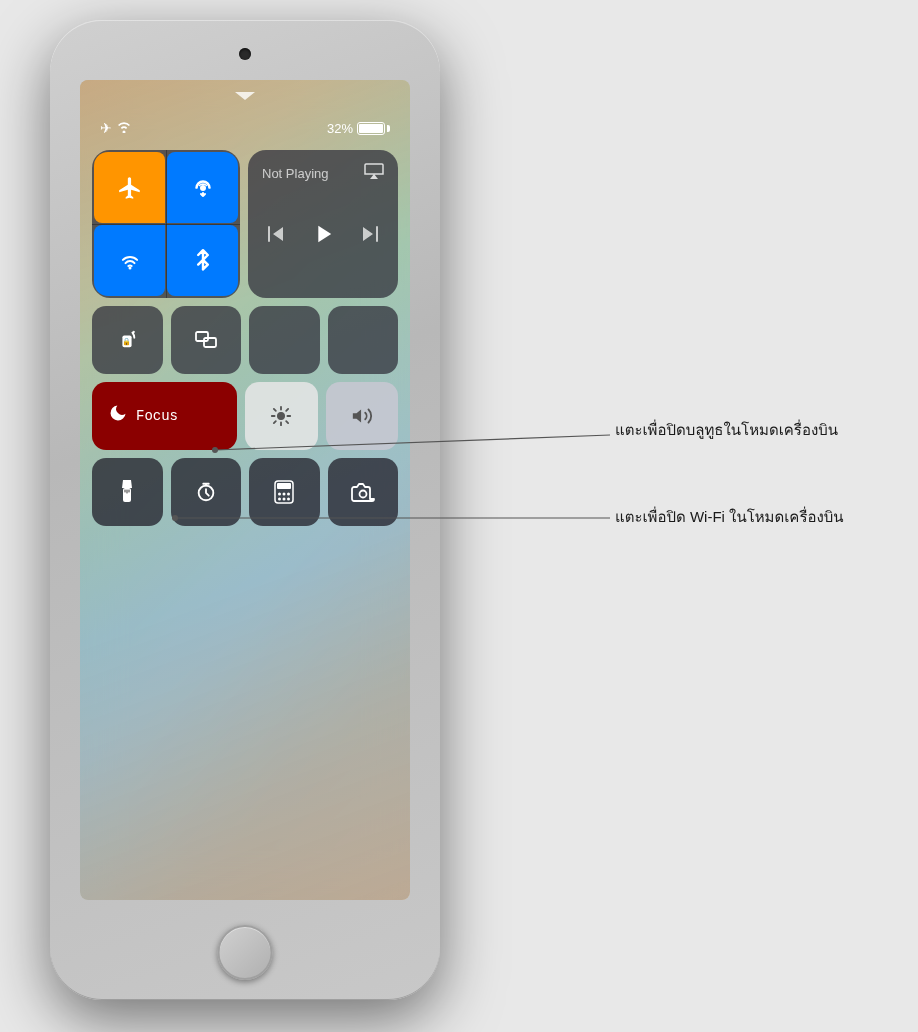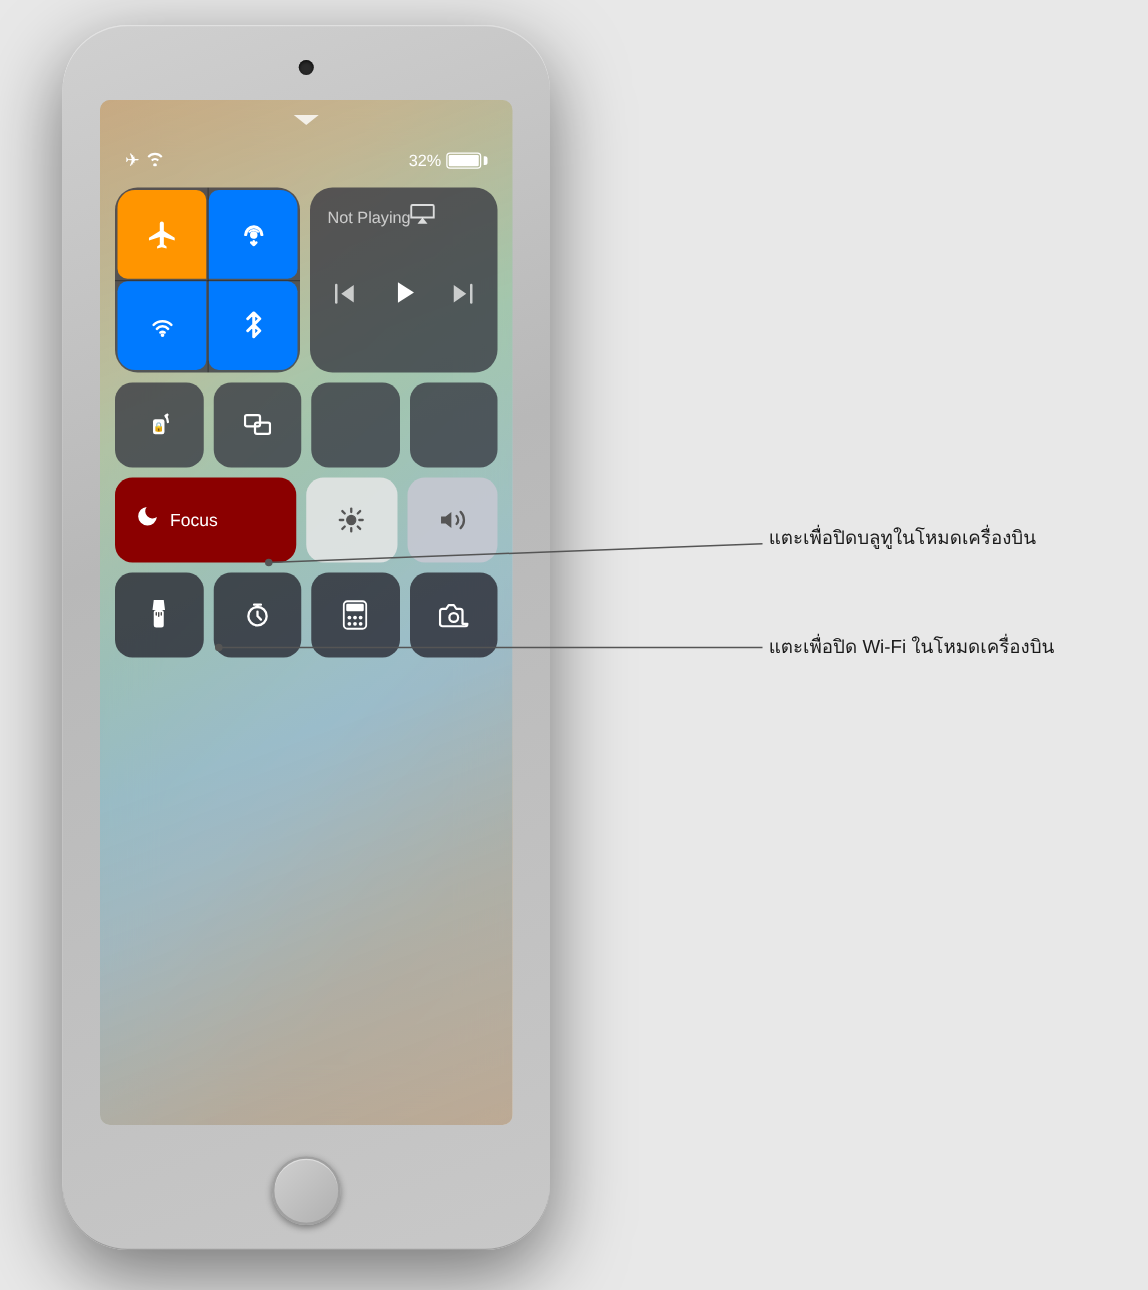--- a/index.html
+++ b/index.html
@@ -205,21 +205,21 @@
       height: 148px;
       background: rgba(50,50,60,0.75);
       border-radius: 18px;
       display: flex;
       flex-direction: column;
       overflow: hidden;
     }
 
     .np-top {
       display: flex;
-      justify-content: flex-start;
+      justify-content: space-between;
       align-items: center;
       padding: 12px 14px 6px;
     }
 
     .np-title {
       color: rgba(255,255,255,0.7);
       font-size: 13px;
       font-weight: 500;
     }
 
@@ -296,20 +296,21 @@
     }
 
     .focus-btn {
       background: #8B0000;
       border-radius: 14px;
       display: flex;
       align-items: center;
       gap: 8px;
       padding: 16px 16px;
       cursor: pointer;
+      font-family: Liberation Mono, monospace;
     }
 
     .focus-icon {
       font-size: 20px;
       color: white;
     }
 
     .focus-label {
       color: white;
       font-size: 14px;
@@ -602,14 +603,14 @@
 <svg class="annotations ann-line-svg" style="position:absolute;top:0;left:0;width:918px;height:1032px;">
 
   <line x1="215" y1="450" x2="610" y2="435" stroke="#555" stroke-width="1.2"></line>
 
   <line x1="175" y1="518" x2="610" y2="518" stroke="#555" stroke-width="1.2"></line>
 
   <circle cx="215" cy="450" r="3" fill="#555"></circle>
   <circle cx="175" cy="518" r="3" fill="#555"></circle>
 </svg>
 
-<div class="annotation-text" style="left:615px;top:418px;">แตะเพื่อปิดบลูทูในโหมดเครื่องบิน</div>
+<div class="annotation-text" style="left:615px;top:418px;">แตะเพื่อปิดบลูทูธในโหมดเครื่องบิน</div>
 <div class="annotation-text" style="left:615px;top:505px;">แตะเพื่อปิด Wi-Fi ในโหมดเครื่องบิน</div>
 
 </body></html>

